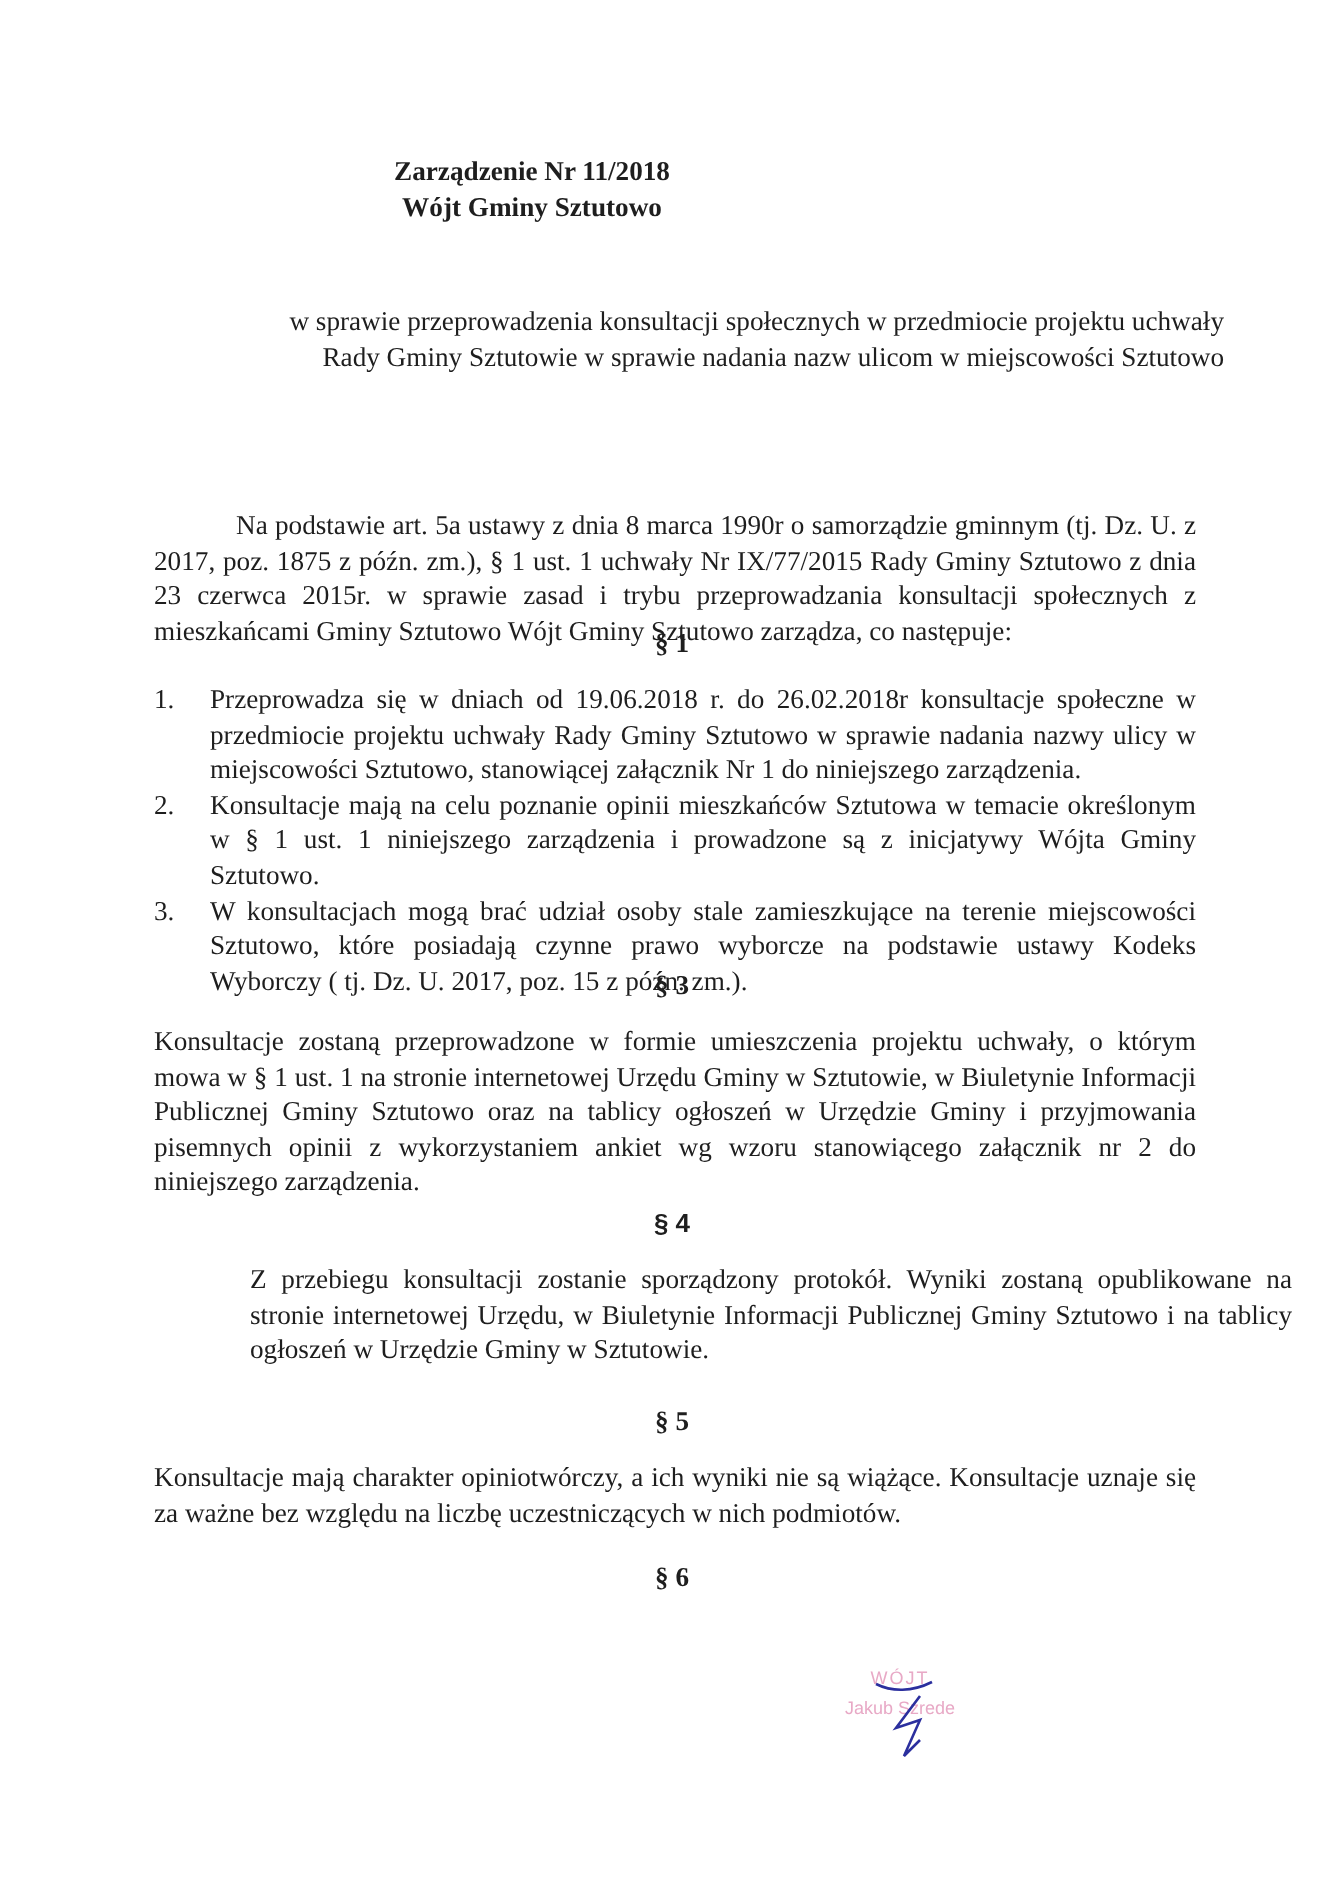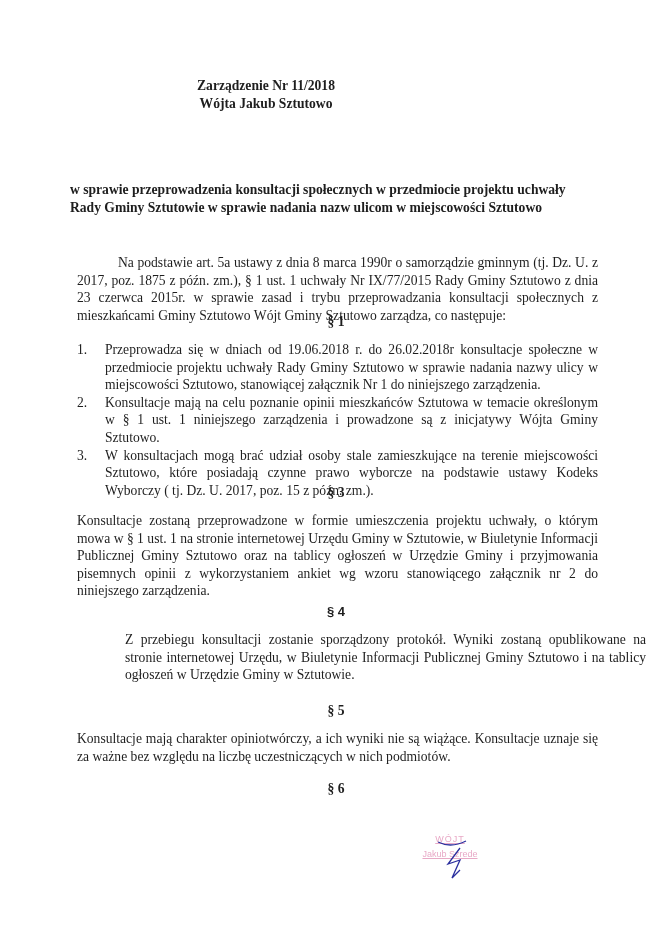--- a/index.html
+++ b/index.html
@@ -8,54 +8,54 @@
     font-family: "Liberation Serif", "DejaVu Serif", serif;
     color: #1e1e1e;
   }
   .page { position: absolute; left: 0; top: 0; width: 672px; height: 950px; }
   .title-block {
     position: absolute; left: 0; width: 532px; top: 77px;
     text-align: center; font-weight: bold; font-size: 13.6px; line-height: 17.5px;
   }
   .subject {
     position: absolute; left: 70px; width: 542px; top: 152px;
-    text-align: left; font-weight: bold; font-size: 13.6px; line-height: 18px; margin-top: 29px;
+    text-align: right; font-weight: normal; font-size: 13.6px; line-height: 18px;
   }
   .para {
     position: absolute; left: 77px; width: 521px;
     font-size: 13.6px; line-height: 17.6px; text-align: justify;
   }
   .para.indent { text-indent: 41px; margin-top: 32px; }
   .section-heading {
     position: absolute; left: 0; width: 672px; text-align: center;
     font-weight: bold; font-size: 13.6px;
   }
   .section-heading.sans { font-family: "Liberation Sans", "DejaVu Sans", sans-serif; font-size: 13px; }
   .list {
     position: absolute; left: 77px; width: 521px; margin: 0; padding: 0; list-style: none;
     font-size: 13.6px; line-height: 17.6px;
   }
   .list li { position: relative; padding-left: 28px; text-align: justify; }
   .list .num { position: absolute; left: 0; top: 0; }
   .stamp {
     position: absolute; left: 395px; top: 832px; width: 110px; text-align: center;
     font-family: "Liberation Sans", "DejaVu Sans", sans-serif;
-    color: #e8a9c6; font-size: 9px; line-height: 15px; text-decoration: underline;
+    color: #e8a9c6; font-size: 9px; line-height: 15px;
   }
   .stamp .office { letter-spacing: 1px; }
   .signature { position: absolute; left: 410px; top: 830px; width: 90px; height: 50px; }
 </style>
 </head>
 <body>
 
 <div class="page">
 
   <div class="title-block">
     <div>Zarządzenie Nr 11/2018</div>
-    <div>Wójta Jakub Sztutowo</div>
+    <div>Wójt Gminy Sztutowo</div>
   </div>
 
   <div class="subject">
     <div>w sprawie przeprowadzenia konsultacji społecznych w przedmiocie projektu uchwały</div>
     <div>Rady Gminy Sztutowie w sprawie nadania nazw ulicom w miejscowości Sztutowo</div>
   </div>
 
   <div class="para indent" style="top:222px;">Na podstawie art. 5a ustawy z dnia 8 marca 1990r o samorządzie gminnym (tj. Dz. U. z 2017, poz. 1875 z późn. zm.), § 1 ust. 1 uchwały Nr IX/77/2015 Rady Gminy Sztutowo z dnia 23 czerwca 2015r. w sprawie zasad i trybu przeprowadzania konsultacji społecznych z mieszkańcami Gminy Sztutowo Wójt Gminy Sztutowo zarządza, co następuje:</div>
 
   <div class="section-heading" style="top:314px;">§ 1</div>

